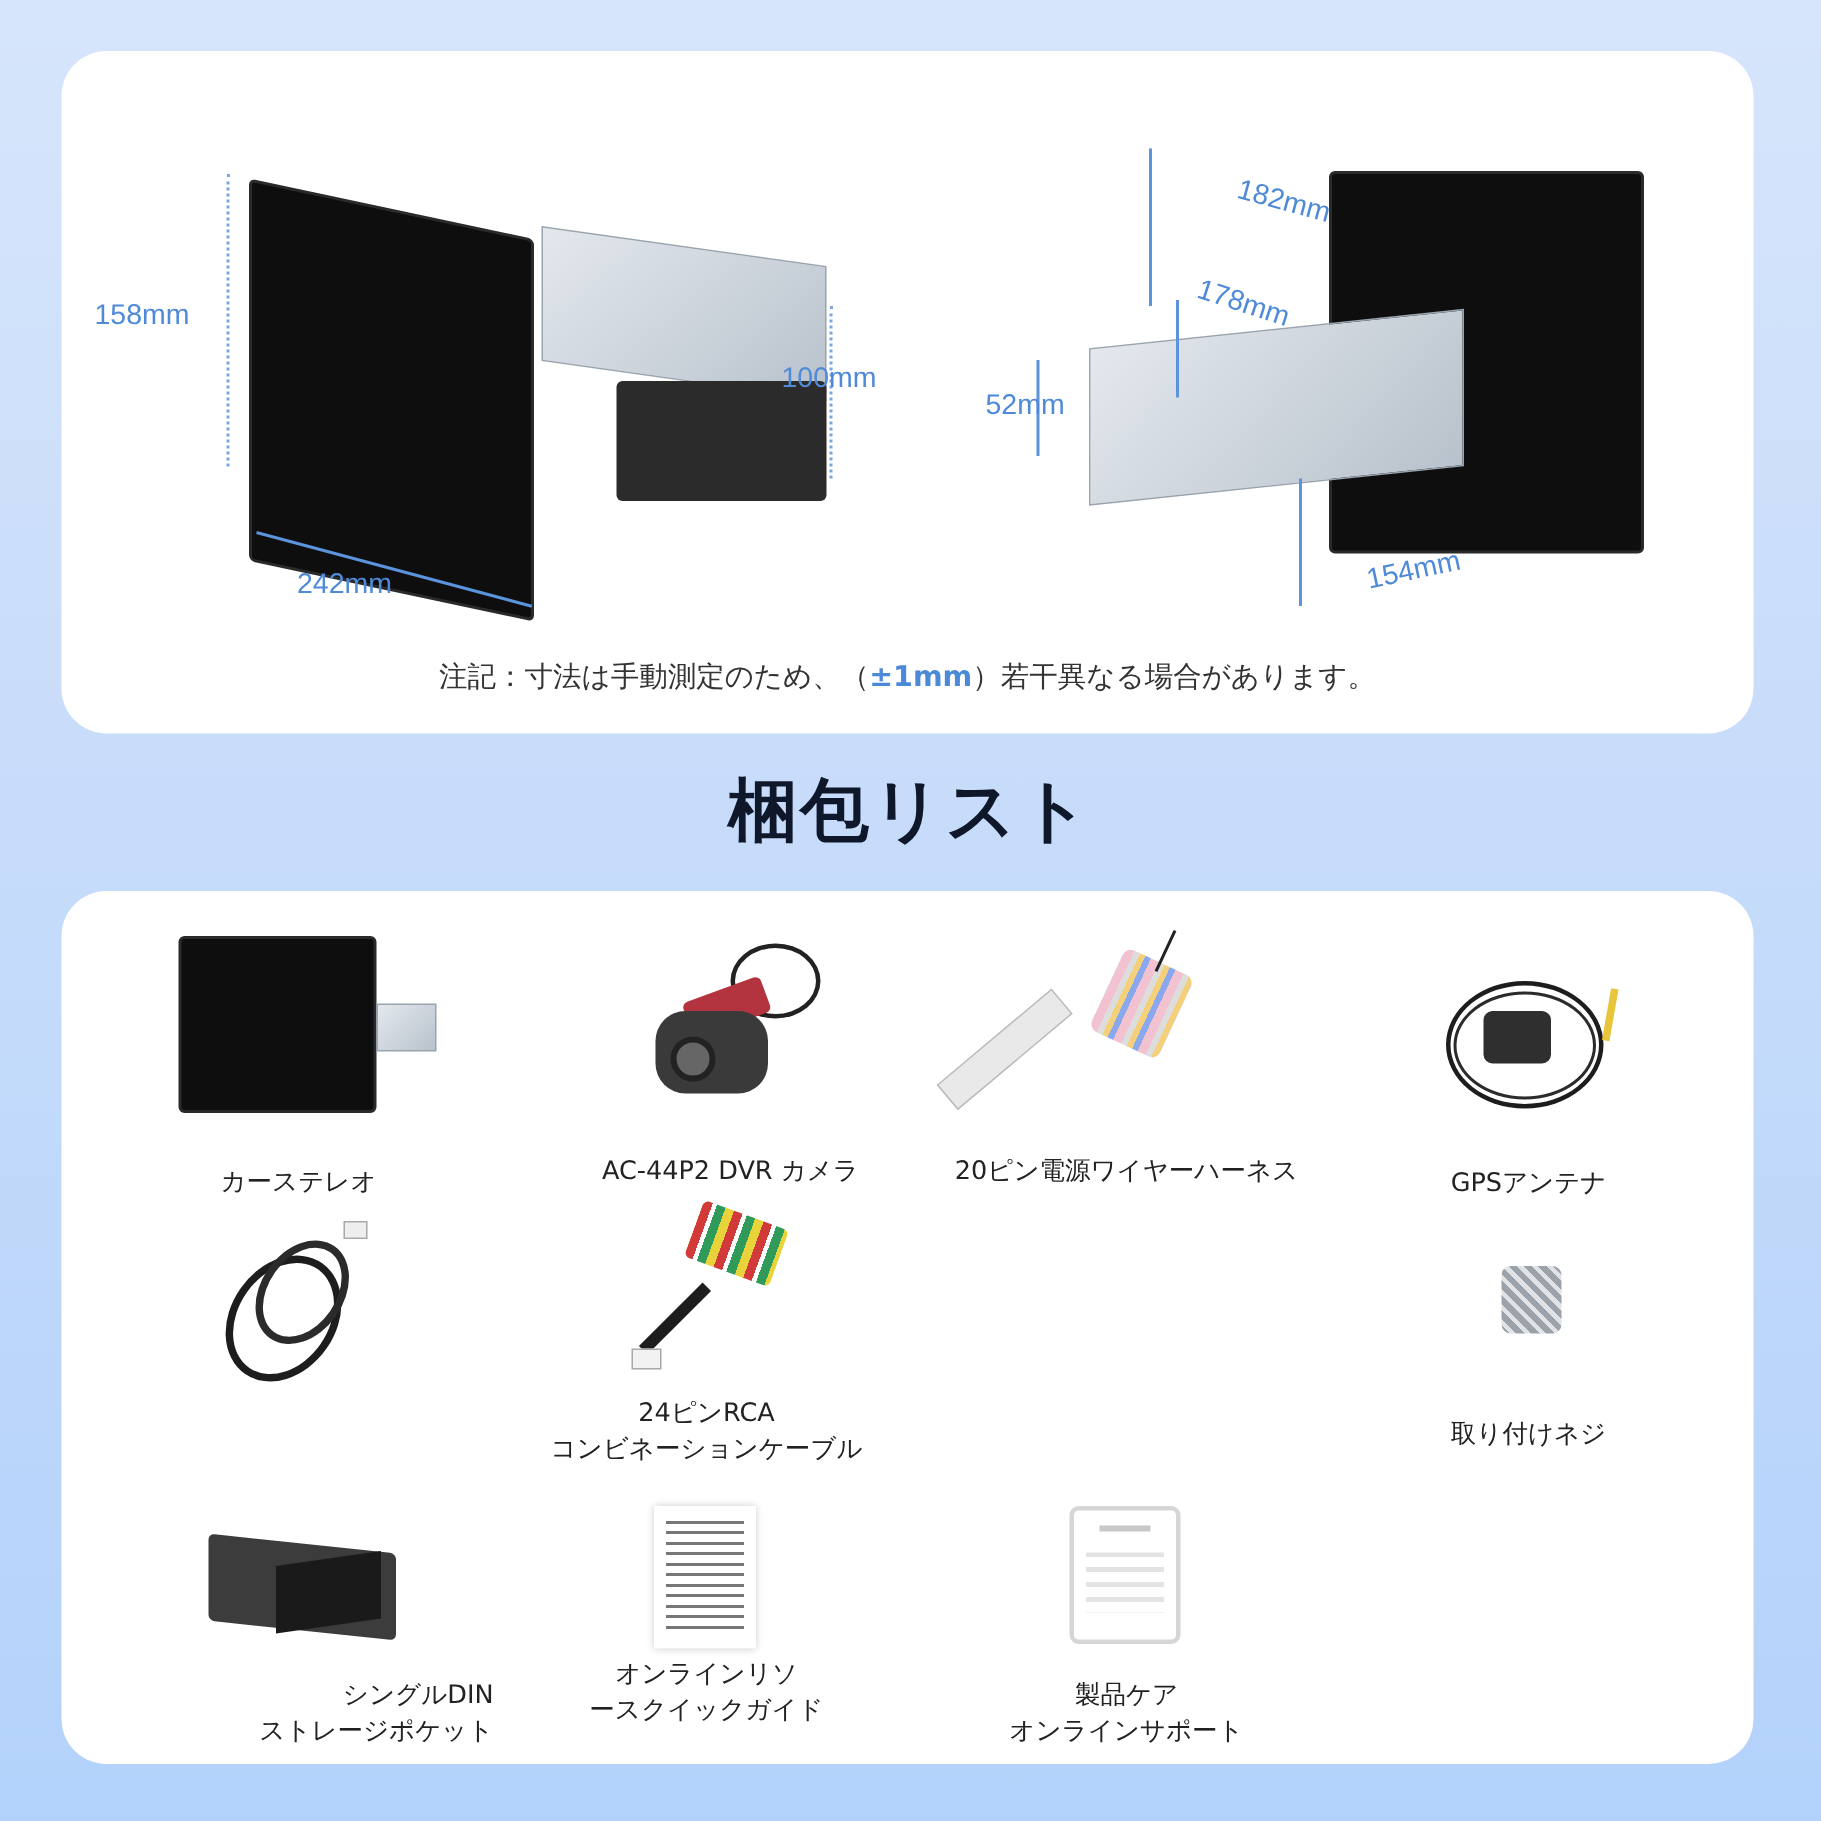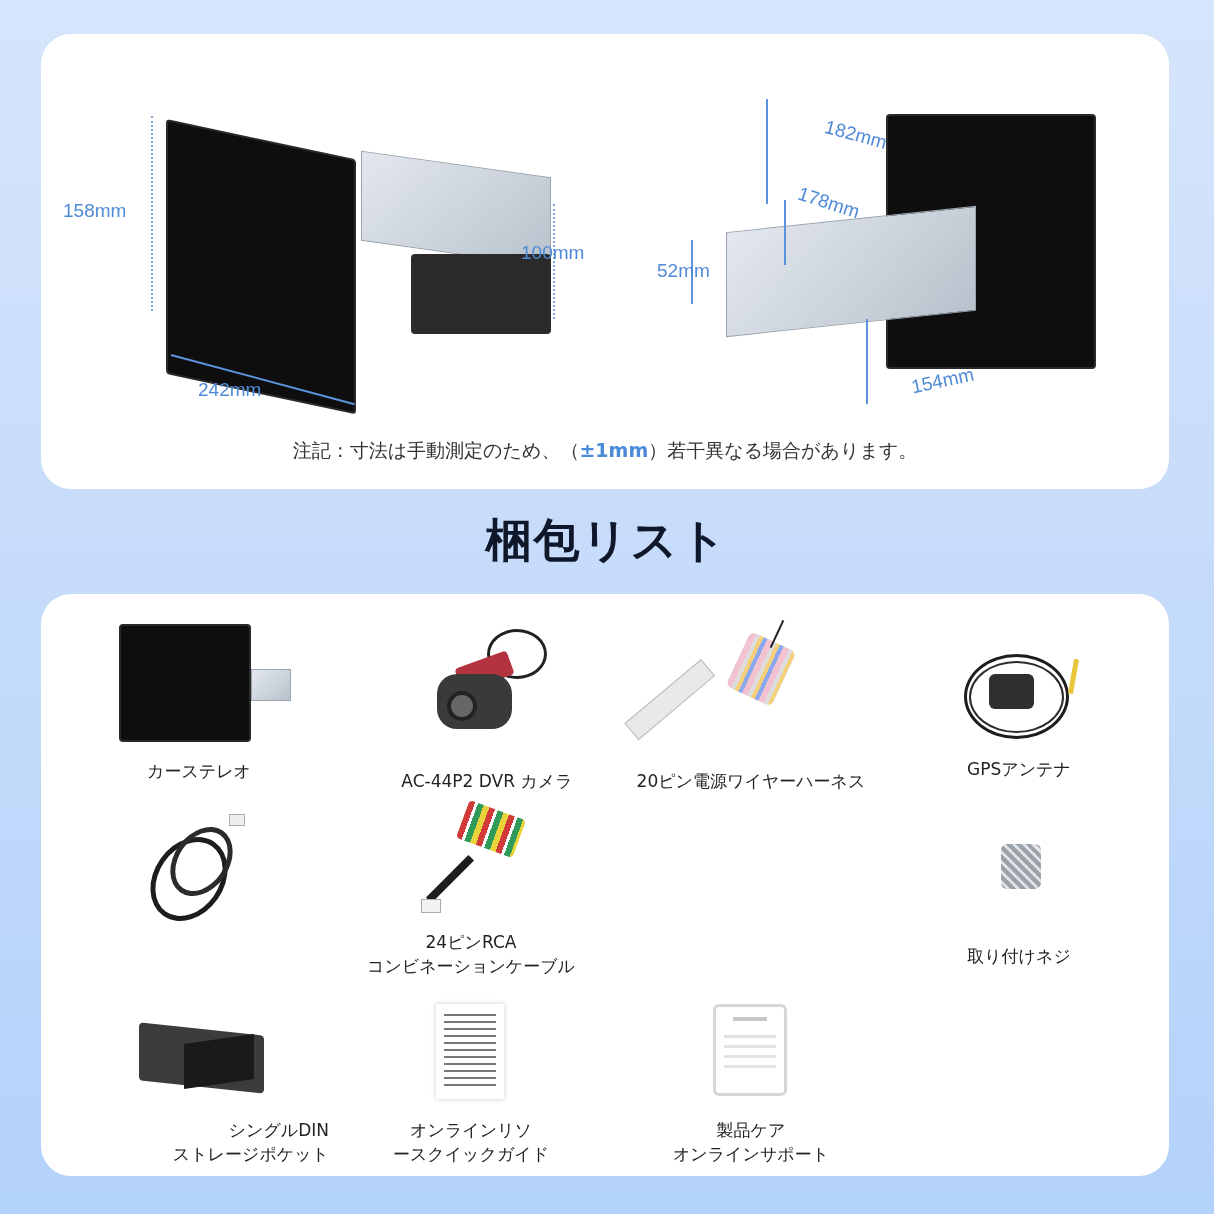--- a/index.html
+++ b/index.html
@@ -97,21 +97,21 @@
 
 <div class="section-title">梱包リスト</div>
 
 <div id="pack-card" class="card">
 
   <div class="item" style="left:28px;top:25px;">
     <div class="thumb" style="width:180px;">
       <div class="screen" style="left:10px;top:5px;width:132px;height:118px;"></div>
       <div class="metal" style="left:142px;top:50px;width:40px;height:32px;"></div>
     </div>
-    <div class="label" style="margin-top:10px;">カーステレオ</div>
+    <div class="label" style="margin-top:27px;">カーステレオ</div>
   </div>
 
   <div class="item" style="left:316px;top:25px;">
     <div class="thumb" style="width:140px;">
       <div style="position:absolute;left:70px;top:10px;width:60px;height:50px;border:3px solid #222;border-radius:50%;"></div>
       <div style="position:absolute;left:40px;top:40px;width:55px;height:25px;background:#b3333f;border-radius:4px;transform:rotate(-20deg);"></div>
       <div style="position:absolute;left:20px;top:55px;width:75px;height:55px;background:#3a3a3a;border-radius:20px;"></div>
       <div style="position:absolute;left:30px;top:72px;width:30px;height:30px;background:#666;border:4px solid #222;border-radius:50%;"></div>
     </div>
     <div class="label" style="margin-top:20px;">AC-44P2 DVR カメラ</div>
@@ -126,21 +126,21 @@
     <div class="label" style="margin-top:20px;">20ピン電源ワイヤーハーネス</div>
   </div>
 
   <div class="item" style="left:848px;top:25px;">
     <div class="thumb" style="width:140px;">
       <div style="position:absolute;left:15px;top:35px;width:105px;height:85px;border:3px solid #1d1d1d;border-radius:50%;"></div>
       <div style="position:absolute;left:20px;top:42px;width:95px;height:72px;border:2px solid #2b2b2b;border-radius:50%;"></div>
       <div style="position:absolute;left:40px;top:55px;width:45px;height:35px;background:#2f2f2f;border-radius:6px;"></div>
       <div style="position:absolute;left:122px;top:40px;width:5px;height:35px;background:#e8c53a;transform:rotate(10deg);"></div>
     </div>
-    <div class="label" style="margin-top:8px;">GPSアンテナ</div>
+    <div class="label" style="margin-top:28px;">GPSアンテナ</div>
   </div>
 
   <div class="item" style="left:28px;top:210px;">
     <div class="thumb" style="width:140px;height:120px;">
       <div style="position:absolute;left:25px;top:30px;width:70px;height:90px;border:5px solid #1d1d1d;border-radius:50%;transform:rotate(35deg);"></div>
       <div style="position:absolute;left:45px;top:20px;width:55px;height:75px;border:5px solid #2b2b2b;border-radius:50%;transform:rotate(35deg);"></div>
       <div style="position:absolute;left:100px;top:10px;width:16px;height:12px;background:#eee;border:1px solid #aaa;"></div>
     </div>
   </div>
 
@@ -170,21 +170,21 @@
     <div class="label" style="margin-top:14px;">シングルDIN
 ストレージポケット</div>
   </div>
 
   <div class="item" style="left:300px;top:410px;">
     <div class="thumb" style="width:70px;height:100px;">
       <div style="position:absolute;left:0;top:0;width:68px;height:95px;background:#fff;box-shadow:0 0 5px rgba(0,0,0,0.2);padding:10px 8px;">
         <div style="height:72px;background:repeating-linear-gradient(180deg,#777 0 2px,transparent 2px 7px);"></div>
       </div>
     </div>
-    <div class="label" style="margin-top:14px;">オンラインリソ
+    <div class="label" style="">オンラインリソ
 ースクイックガイド</div>
   </div>
 
   <div class="item" style="left:580px;top:410px;">
     <div class="thumb" style="width:76px;height:100px;">
       <div style="position:absolute;left:0;top:0;width:74px;height:92px;border:3px solid #d6d6d6;border-radius:6px;background:#fff;">
         <div style="margin:10px auto 0;width:34px;height:4px;background:#c8c8c8;"></div>
         <div style="margin:14px 8px 0;height:40px;background:repeating-linear-gradient(180deg,#e3e3e3 0 3px,transparent 3px 10px);"></div>
       </div>
     </div>

